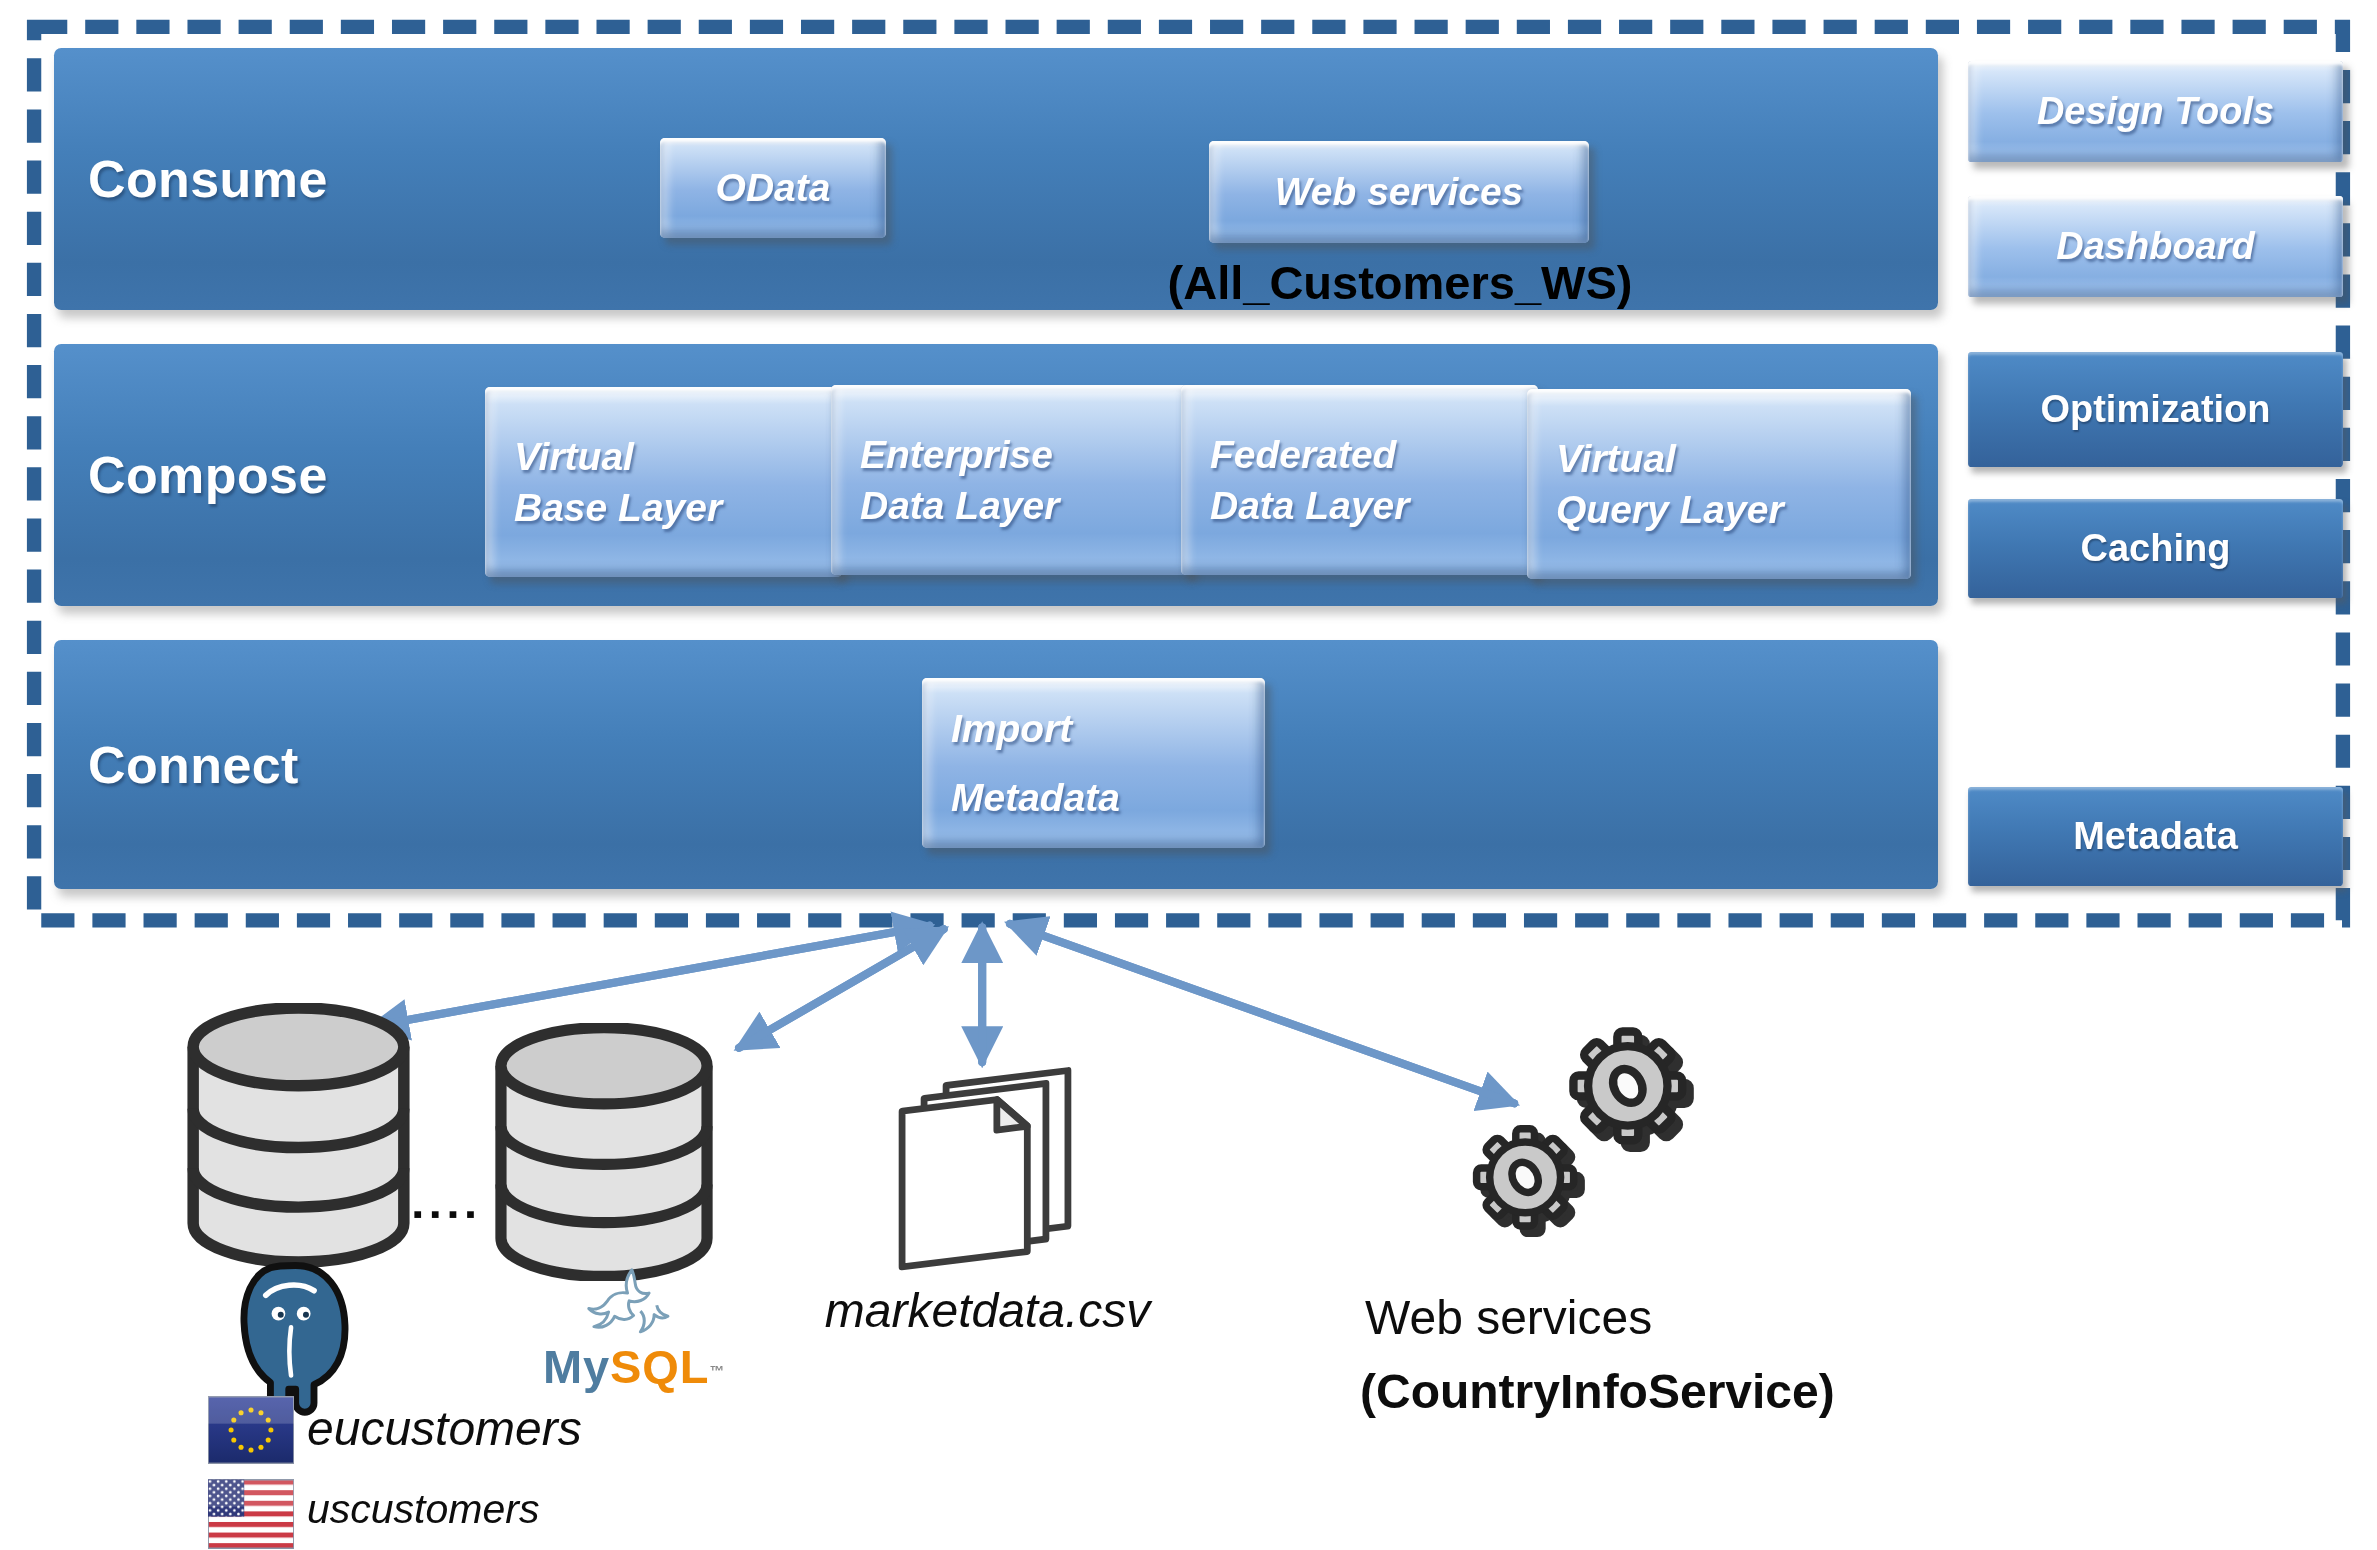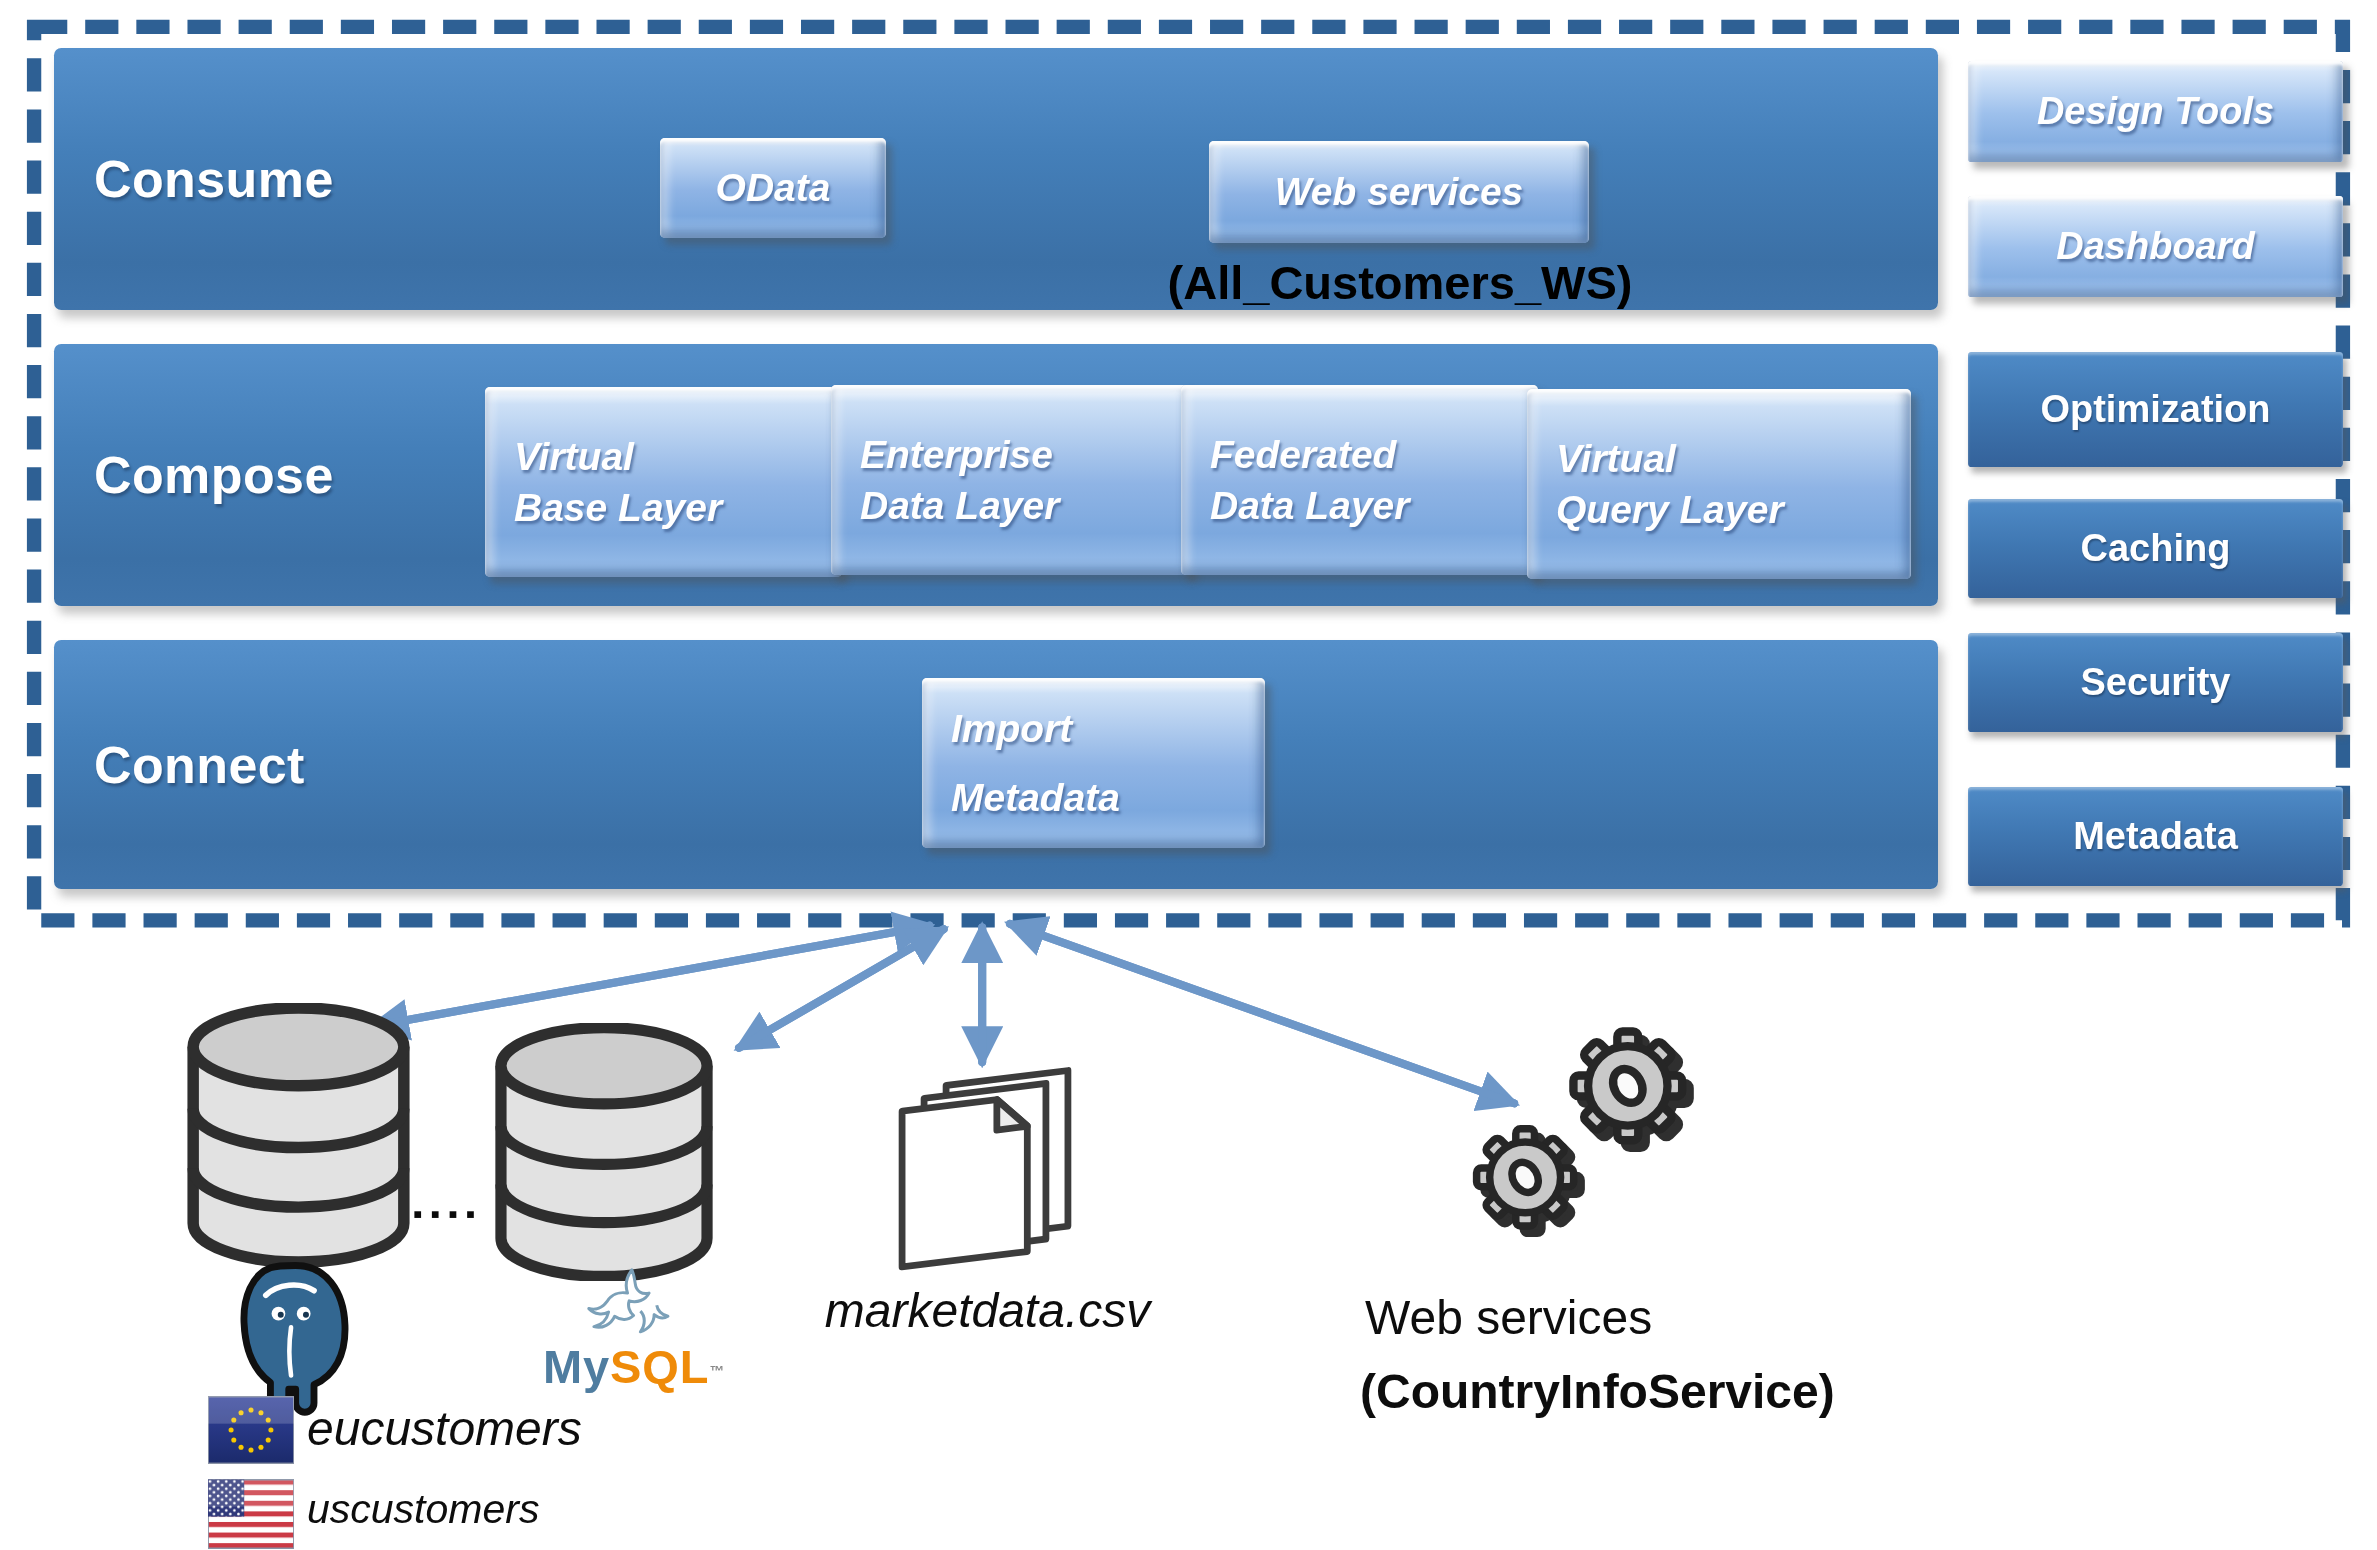--- a/index.html
+++ b/index.html
@@ -4,21 +4,21 @@
 <style>
   html,body{margin:0;padding:0;background:#ffffff;}
   body{width:2377px;height:1550px;overflow:hidden;
        font-family:"Liberation Sans", sans-serif;}
   #stage{position:relative;width:2377px;height:1550px;background:#ffffff;}
 
   
   .band{position:absolute;left:54px;width:1884px;border-radius:7.2px;
         background:linear-gradient(180deg,#5590cb 0%,#447fb9 40%,#3b70a6 82%,#3f74ab 100%);
         box-shadow:4.5px 8px 10px rgba(110,110,110,.38);}
-  .band-label{position:absolute;left:40px;top:50%;transform:translateY(-50%);
+  .band-label{position:absolute;left:34px;top:50%;transform:translateY(-50%);
         font-size:52px;font-weight:bold;color:#ffffff;letter-spacing:0.4px;
         text-shadow:1.8px 2.7px 2.7px rgba(15,35,65,.4);}
 
   
   .btn-light{position:absolute;border-radius:5px;color:#ffffff;font-weight:bold;font-style:italic;
         background:linear-gradient(180deg,#ffffff 0%,#cde0f6 9%,#8fb4e5 52%,#7ca8de 78%,#9cc0eb 100%);
         box-shadow:inset 0 3.6px 2.7px rgba(255,255,255,.95),
                    inset 0 -7.2px 9px rgba(44,82,134,.45),
                    inset 8px 0 9px rgba(255,255,255,.45),
                    inset -8px 0 9px rgba(44,82,134,.30),
@@ -124,21 +124,20 @@
     <div class="btn-light two-line" style="left:868px;top:38px;width:314px;height:170px;font-size:39px;gap:17px;">
       <span>Import</span>
       <span>Metadata</span>
     </div>
   </div>
 
   <div class="btn-tool" style="top:61px;height:101px;">Design Tools</div>
   <div class="btn-tool" style="top:196px;height:101px;">Dashboard</div>
   <div class="btn-dark" style="top:352px;height:115px;text-align:right;">Optimization</div>
   <div class="btn-dark" style="top:499px;height:99px;">Caching</div>
-  <div class="btn-dark" style="top:633px;height:99px;">Security</div>
   <div class="btn-dark" style="top:787px;height:99px;">Metadata</div>
 
   <svg class="abs" style="left:184px;top:1003px;" width="229" height="264" viewBox="0 0 100 115">
     <path d="M4,19 v77 a46,17 0 0 0 92,0 v-77" fill="#e2e2e2" stroke="#2e2e2e" stroke-width="5" stroke-linejoin="round"></path>
     <path d="M4,46 a46,17 0 0 0 92,0" fill="none" stroke="#2e2e2e" stroke-width="5"></path>
     <path d="M4,72 a46,17 0 0 0 92,0" fill="none" stroke="#2e2e2e" stroke-width="5"></path>
     <ellipse cx="50" cy="19" rx="46" ry="17" fill="#cdcdcd" stroke="#2e2e2e" stroke-width="5"></ellipse>
   </svg>
   <svg class="abs" style="left:492px;top:1023px;" width="224" height="258" viewBox="0 0 100 115">
     <path d="M4,19 v77 a46,17 0 0 0 92,0 v-77" fill="#e2e2e2" stroke="#2e2e2e" stroke-width="5" stroke-linejoin="round"></path>

